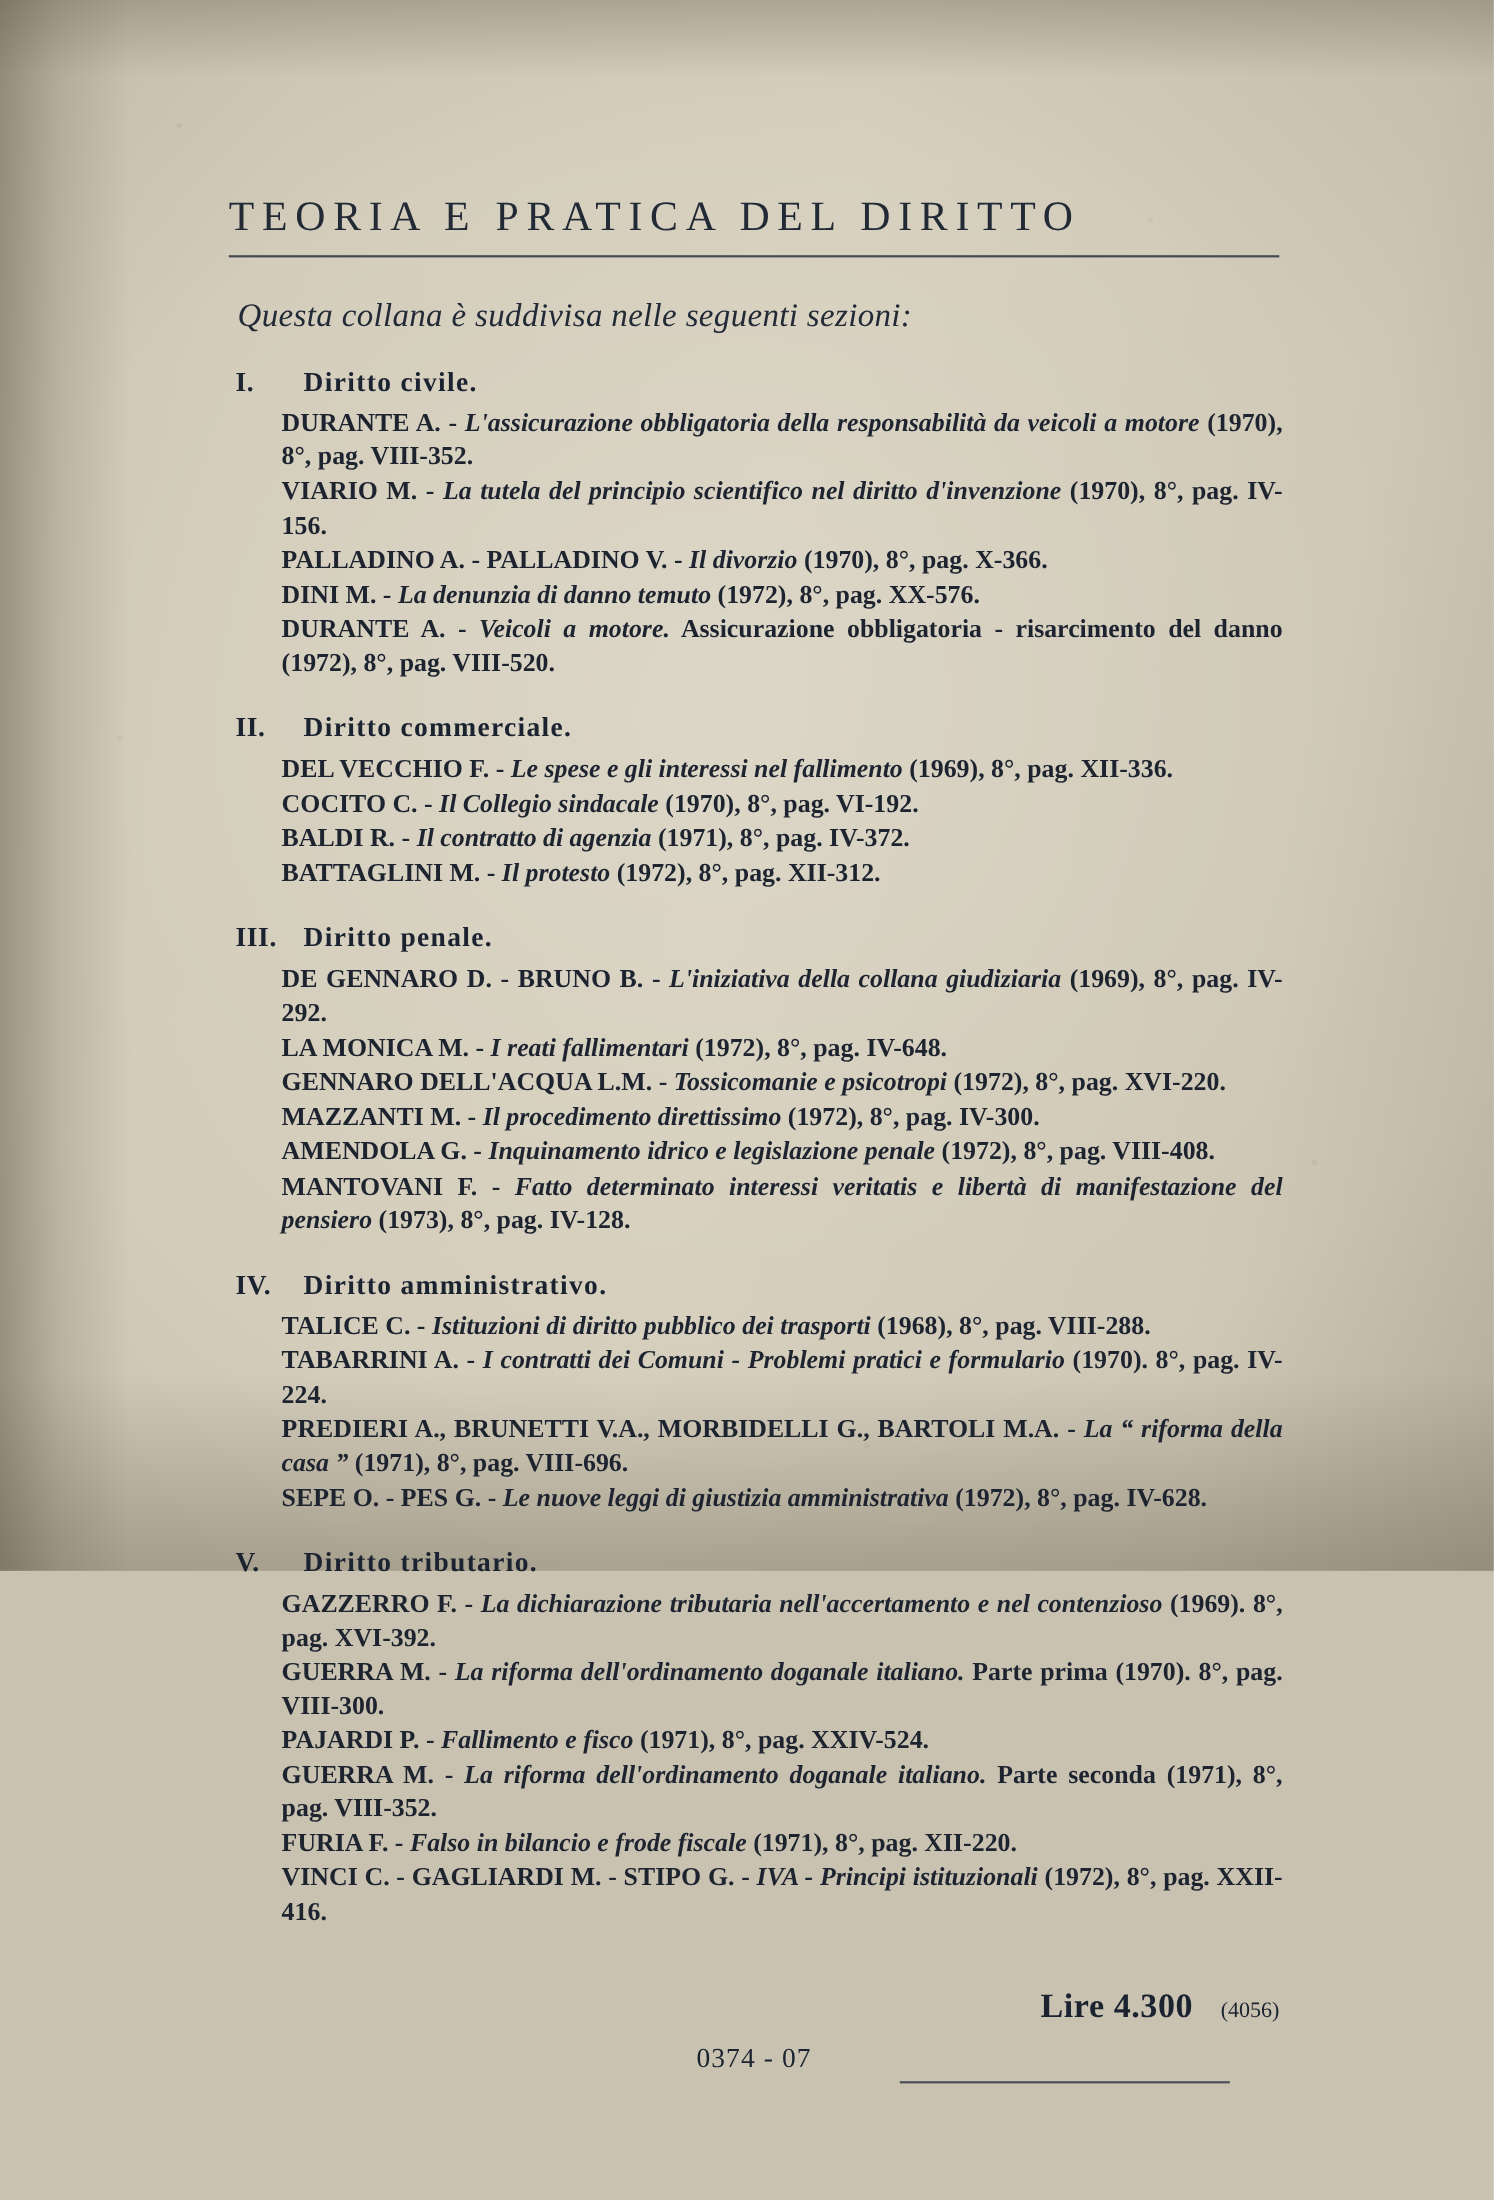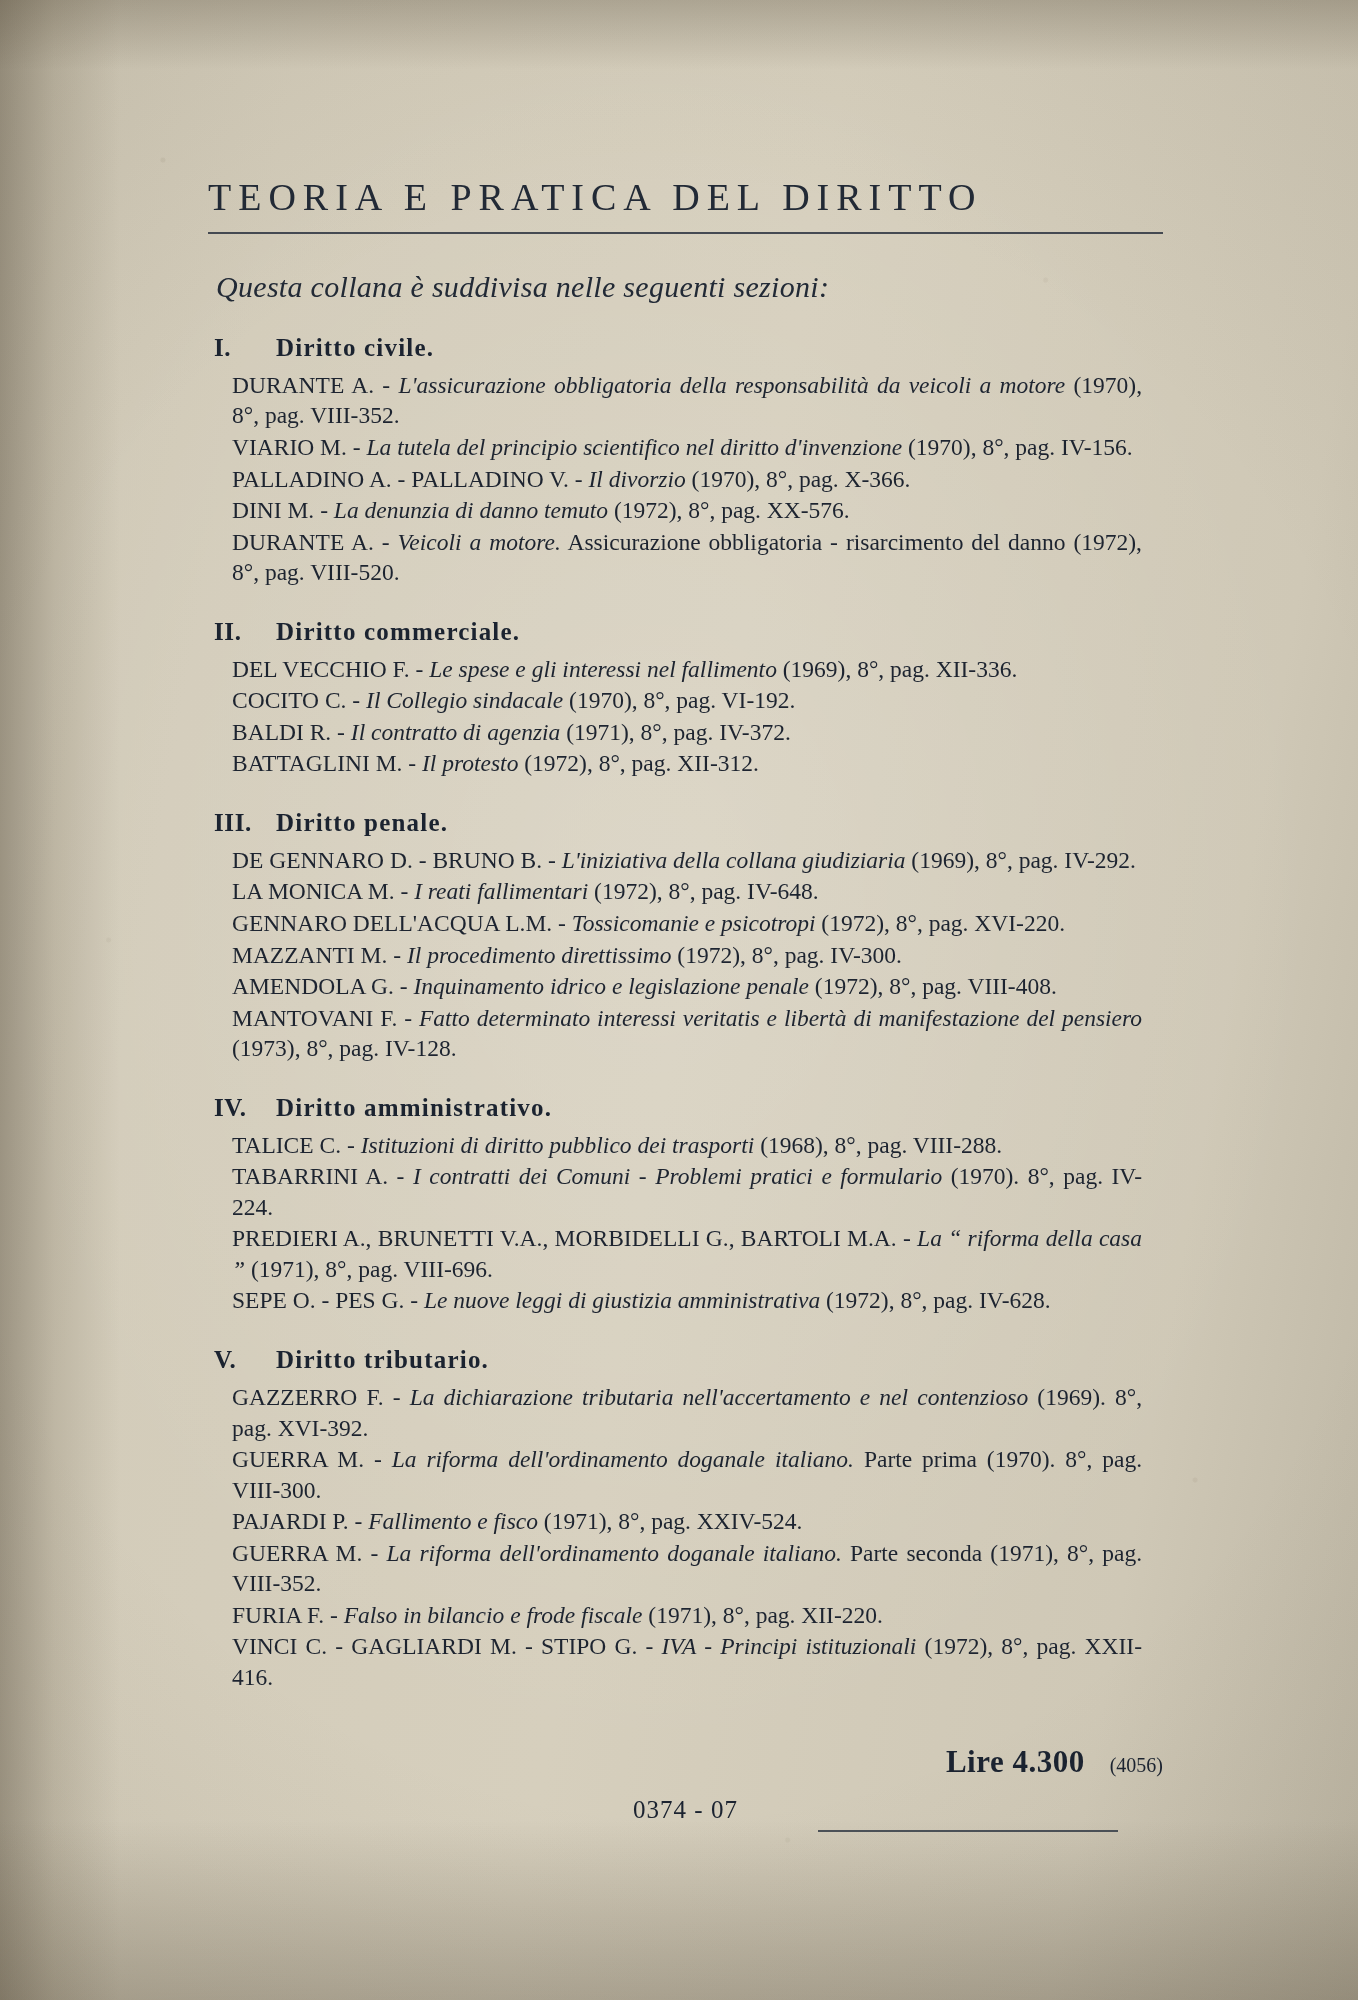--- a/index.html
+++ b/index.html
@@ -10,21 +10,21 @@
     width: 1358px;
     height: 2000px;
     background: #c9c2b0;
     font-family: "Liberation Serif", serif;
     overflow: hidden;
   }
   
   .page {
     position: relative;
     width: 1358px;
-    height: 2000px;
+    height: 1428px;
     background:
       radial-gradient(ellipse 80% 70% at 48% 45%, rgba(255,255,255,0.16) 0%, rgba(255,255,255,0.0) 62%),
       radial-gradient(ellipse 120% 90% at 50% 50%, rgba(90,80,60,0.0) 45%, rgba(90,80,60,0.22) 100%),
       linear-gradient(100deg, #cdc6b4 0%, #d3ccba 18%, #d6cfbd 50%, #cfc8b6 82%, #bcb5a3 100%);
     box-sizing: border-box;
   }
   .page::after {
     
     content: "";
     position: absolute;
@@ -113,22 +113,23 @@
     flex: 0 0 62px;
     font-weight: bold;
   }
   .section-label {
     font-weight: bold;
     letter-spacing: 1.2px;
   }
 
   .entries {
     margin-top: 8px;
-    margin-left: 24px;
+    margin-left: 48px;
     width: 910px;
+    font-weight: bold;
   }
   .entry {
     font-size: 23.5px;
     line-height: 1.30;
     text-align: justify;
     color: #1d2430;
     margin-bottom: 1px;
   }
   .entry .au { font-style: normal; }
   .entry .ti { font-style: italic; }

